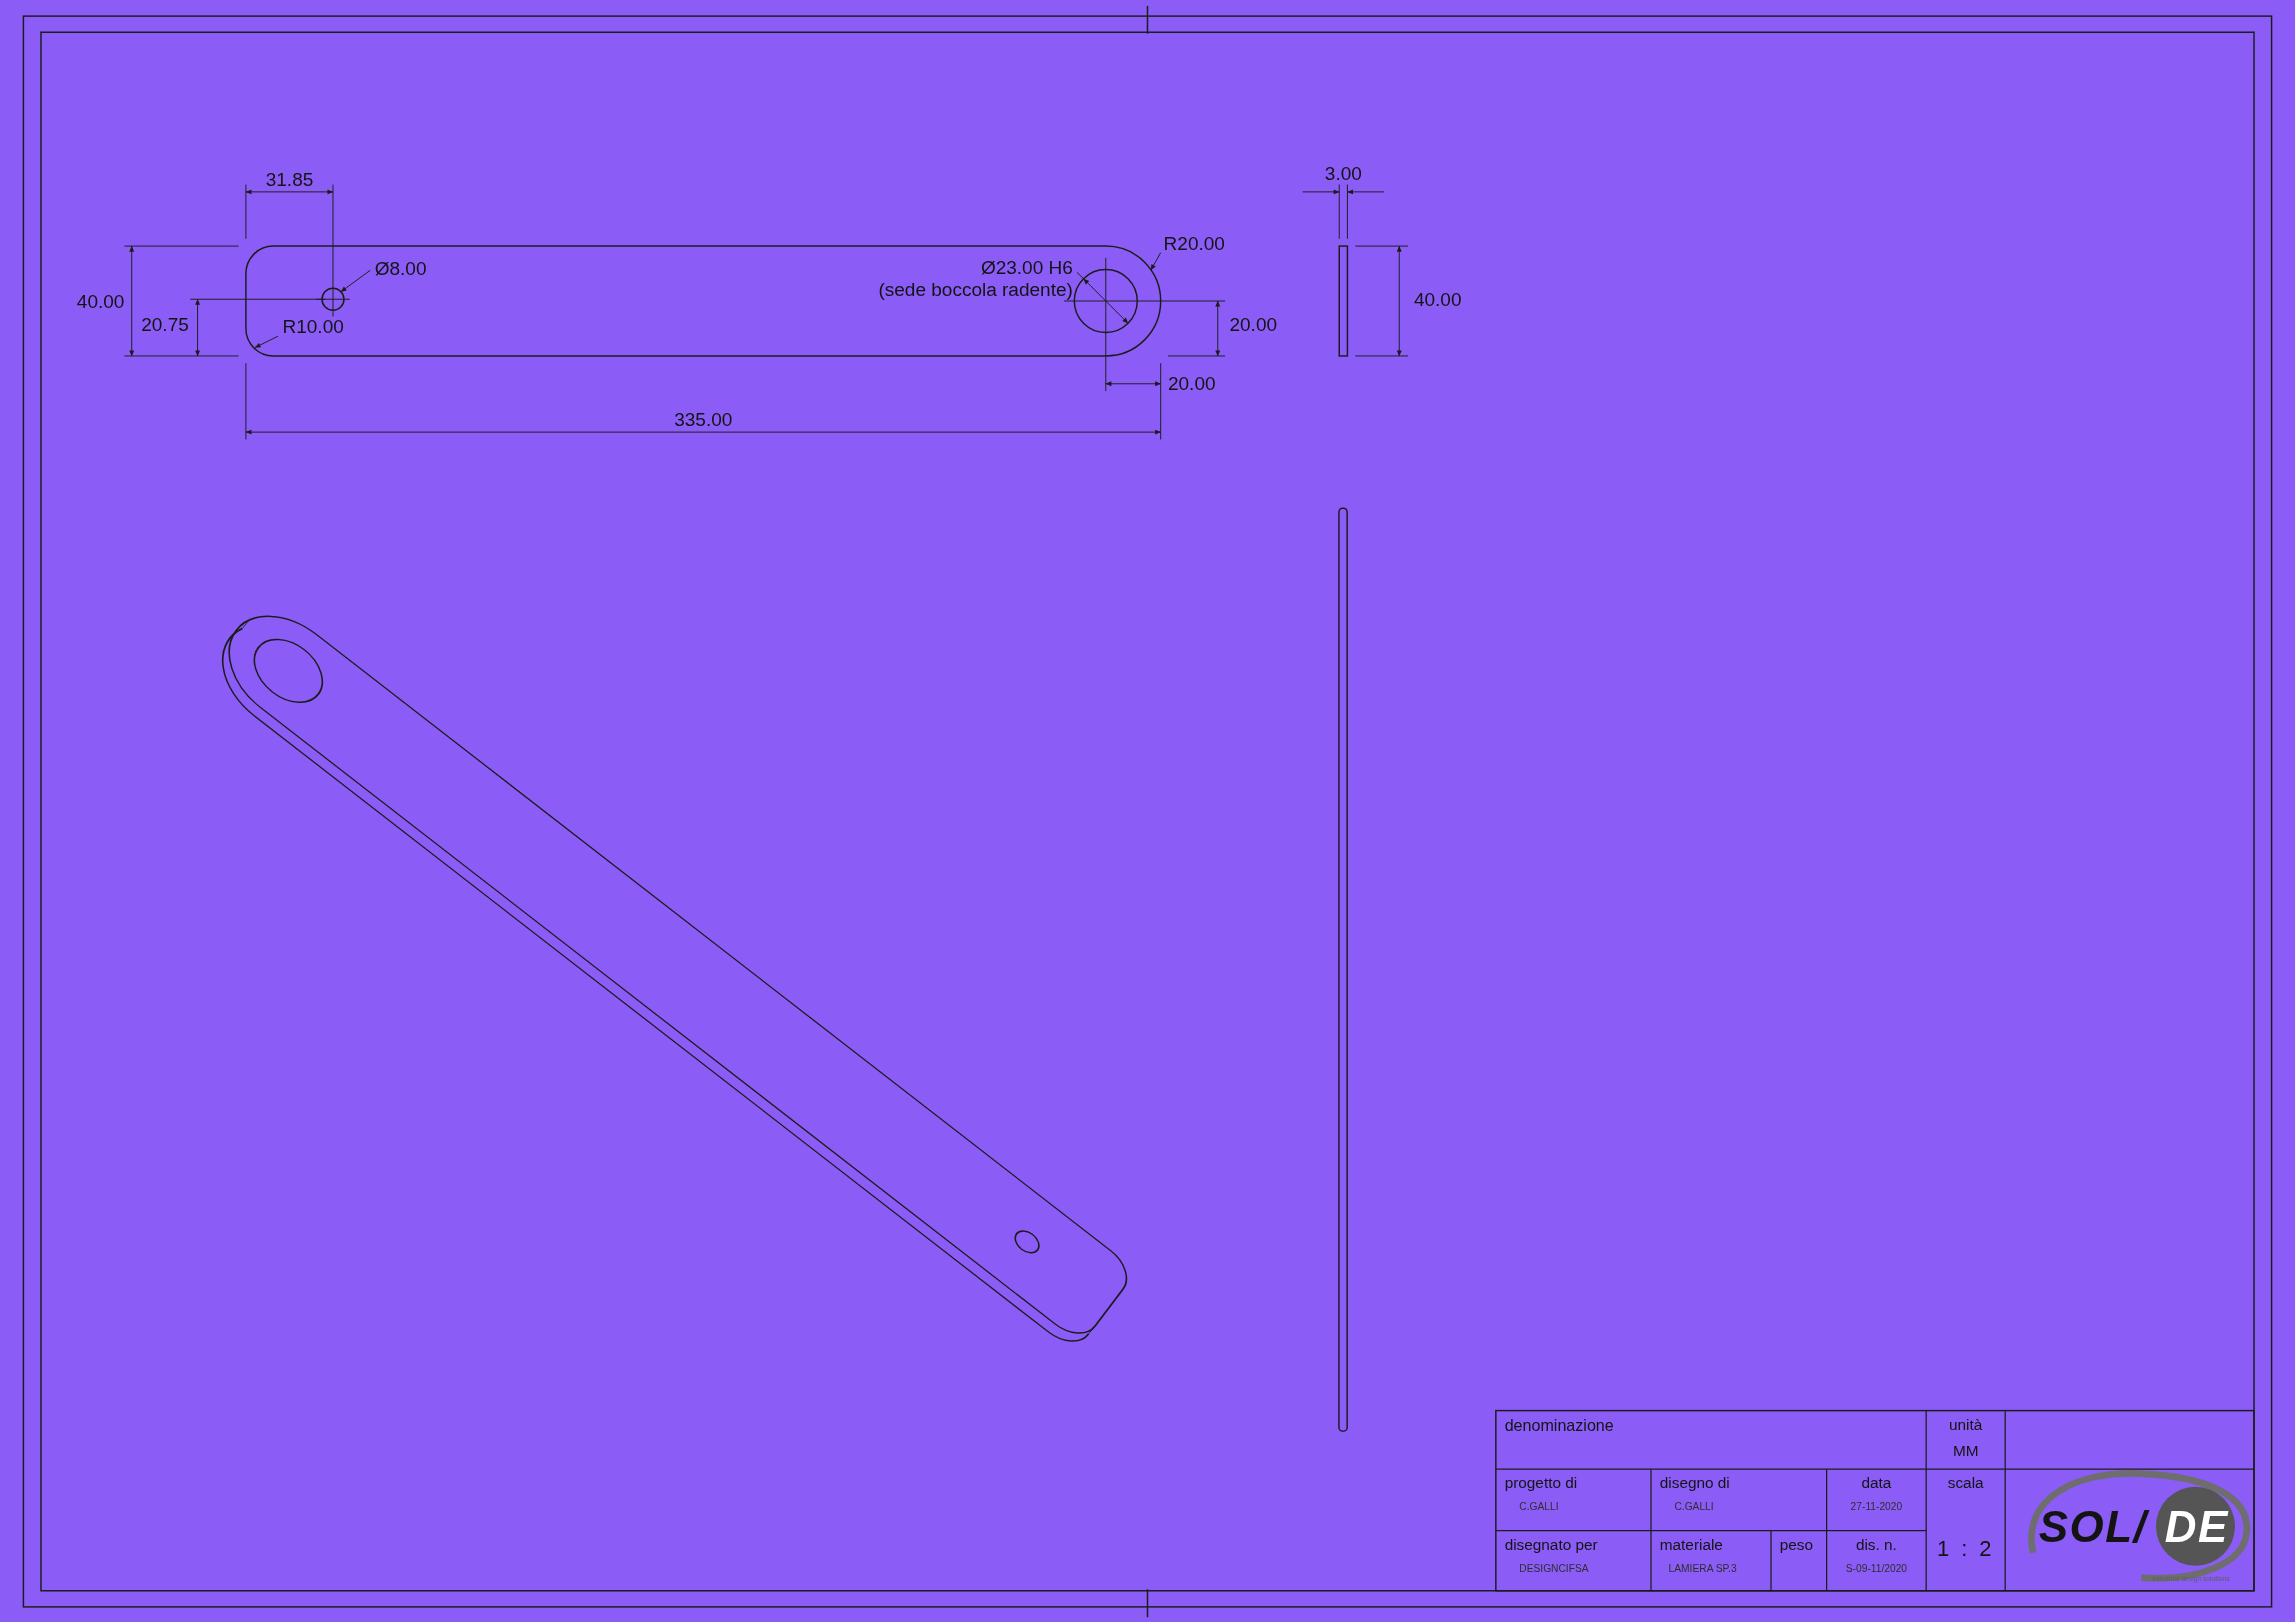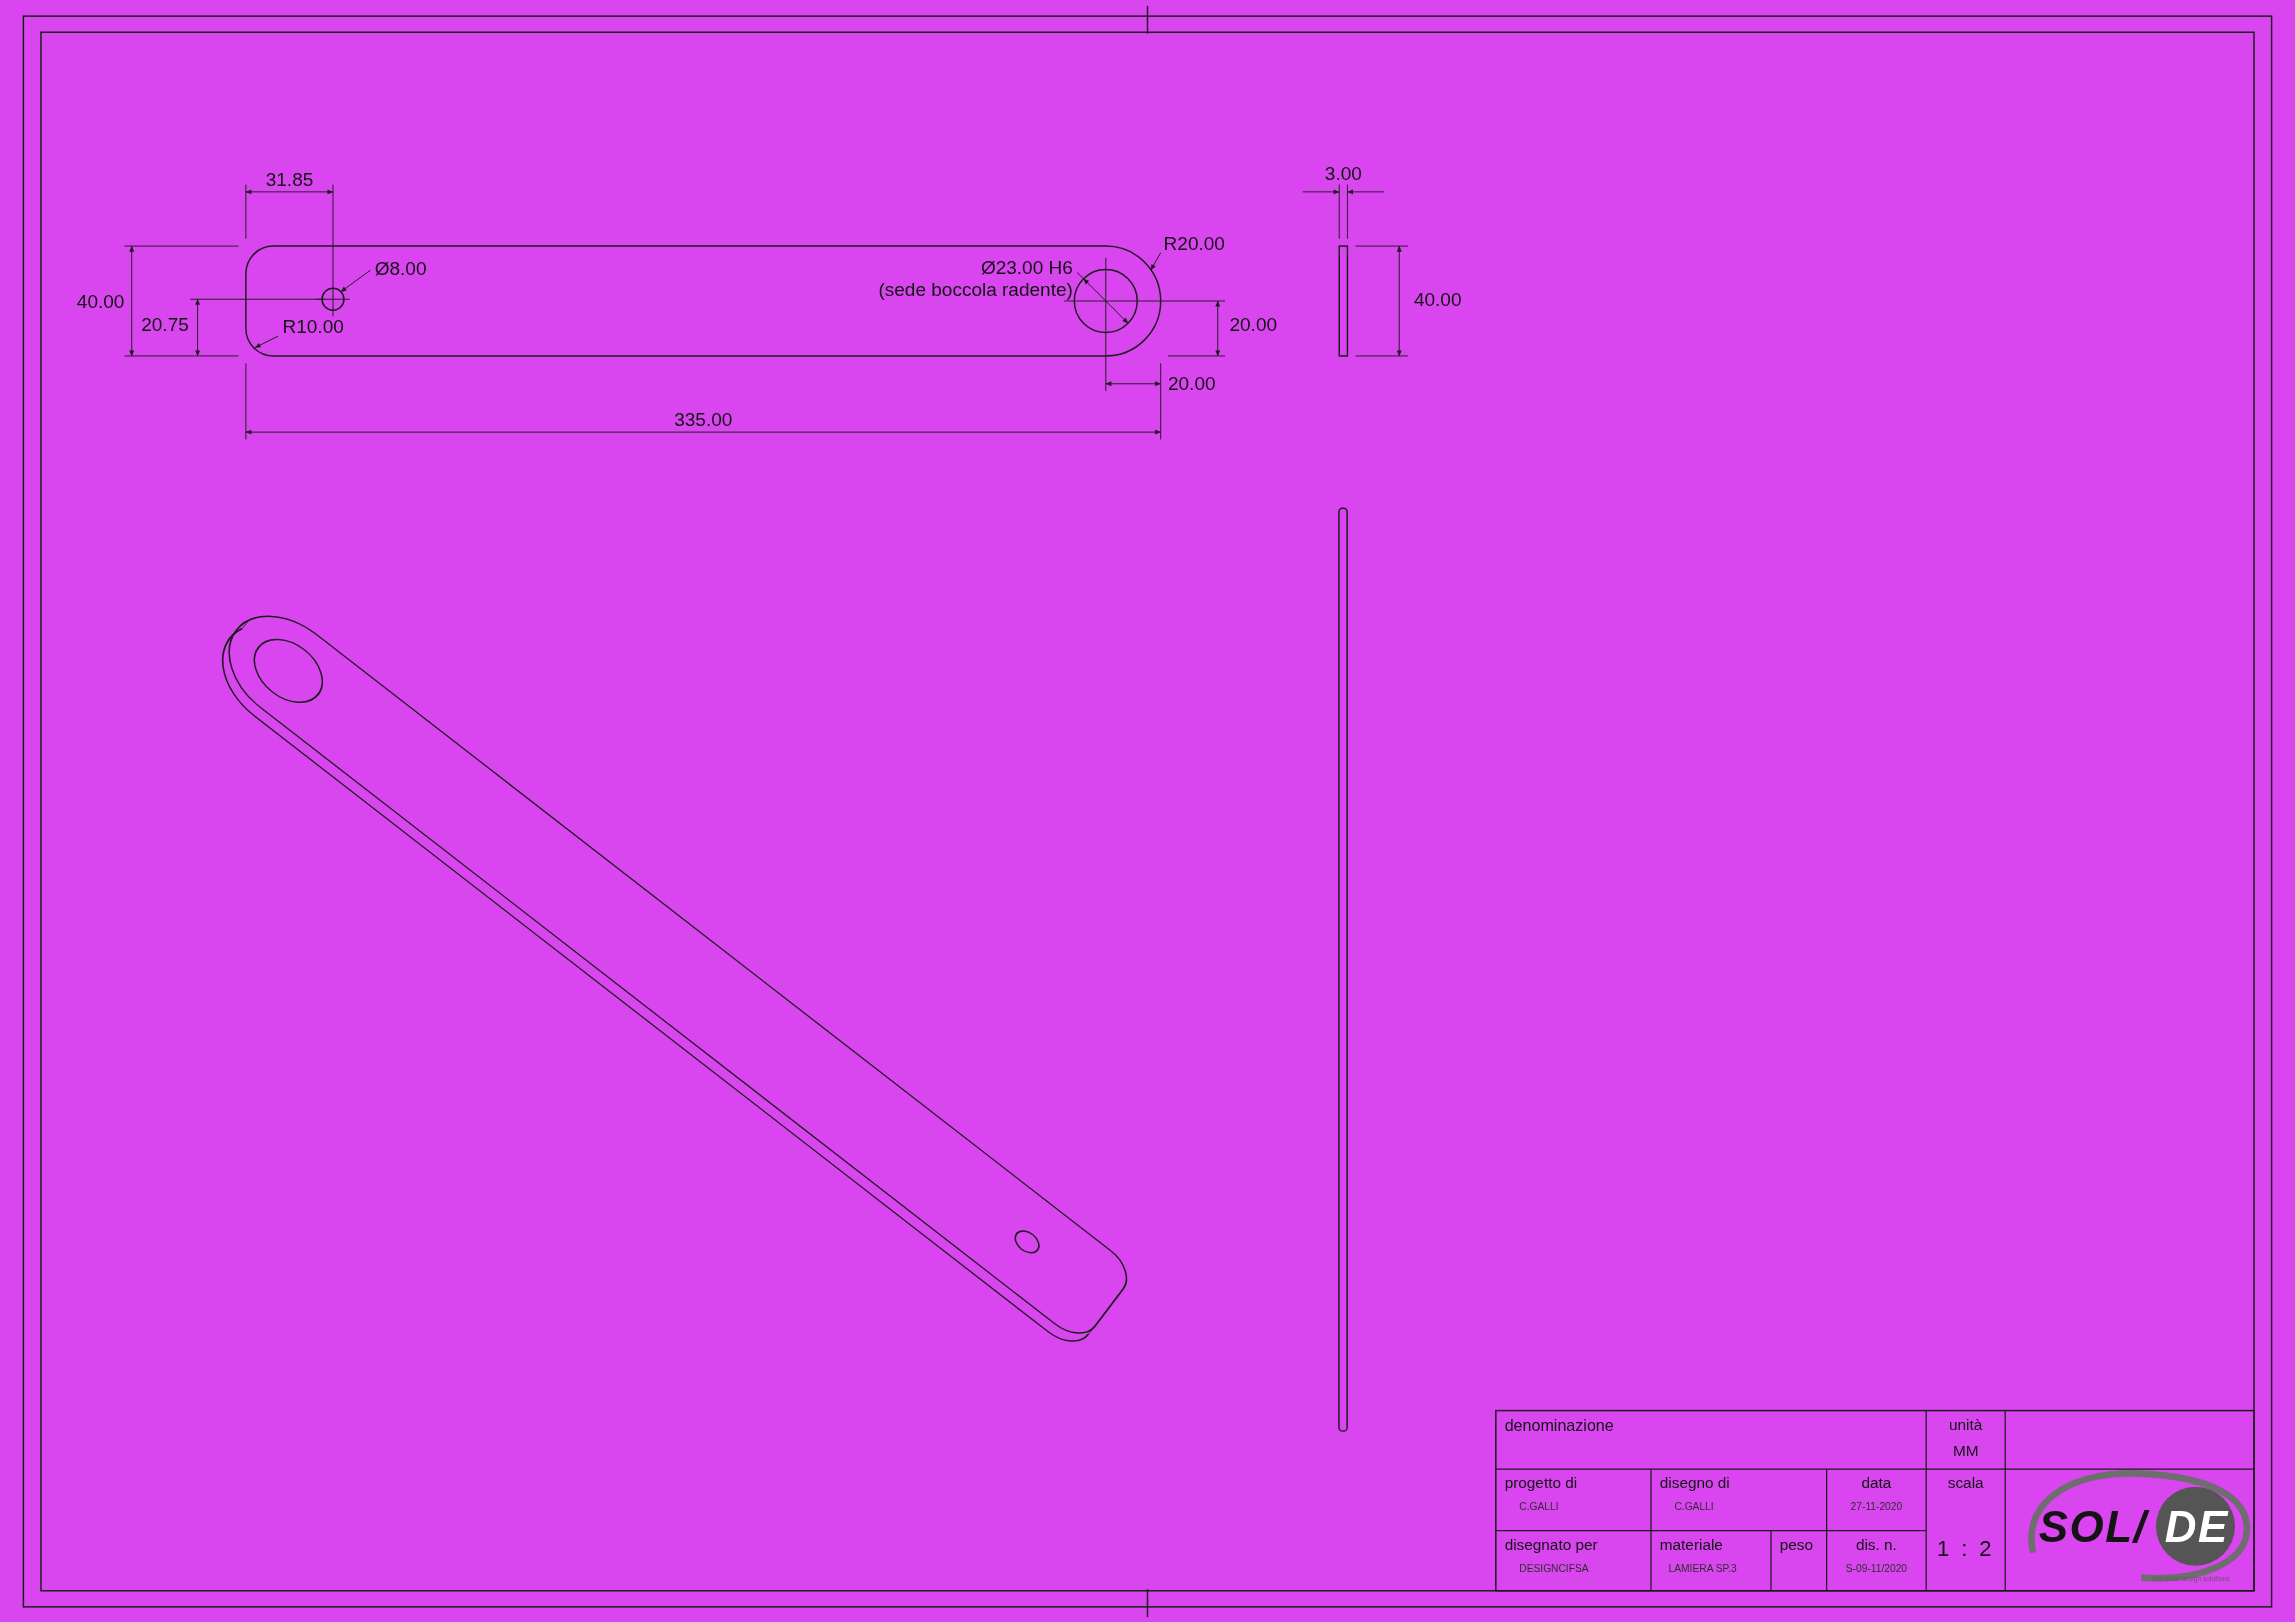--- a/index.html
+++ b/index.html
@@ -1,16 +1,16 @@
 <!DOCTYPE html>
 <html style="font-size:11px"><head>
 <meta charset="utf-8">
 <style>
   html,body{margin:0;padding:0;background:#ffffff;}
-  .sheet{width:2295px;height:1623px;background:#d946ef;overflow:hidden;}
+  .sheet{width:2295px;height:1623px;background:#8b5cf6;overflow:hidden;}
   svg{display:block;}
   svg text{font-family:"Liberation Sans","DejaVu Sans",sans-serif;fill:#141414;}
   .ln{stroke:#1c1c1c;stroke-width:1;fill:none;}
   .ln-med{stroke:#1c1c1c;stroke-width:0.85;fill:none;}
   .ln-thin{stroke:#1c1c1c;stroke-width:0.65;fill:none;}
   .iso{stroke:#1c1c1c;stroke-width:0.55;fill:none;}
   .dim{font-size:13px;}
   .tb-label{font-size:10.5px;}
   .tb-big{font-size:11px;}
   .tb-small{font-size:7px;fill:#2e2e2e;}

